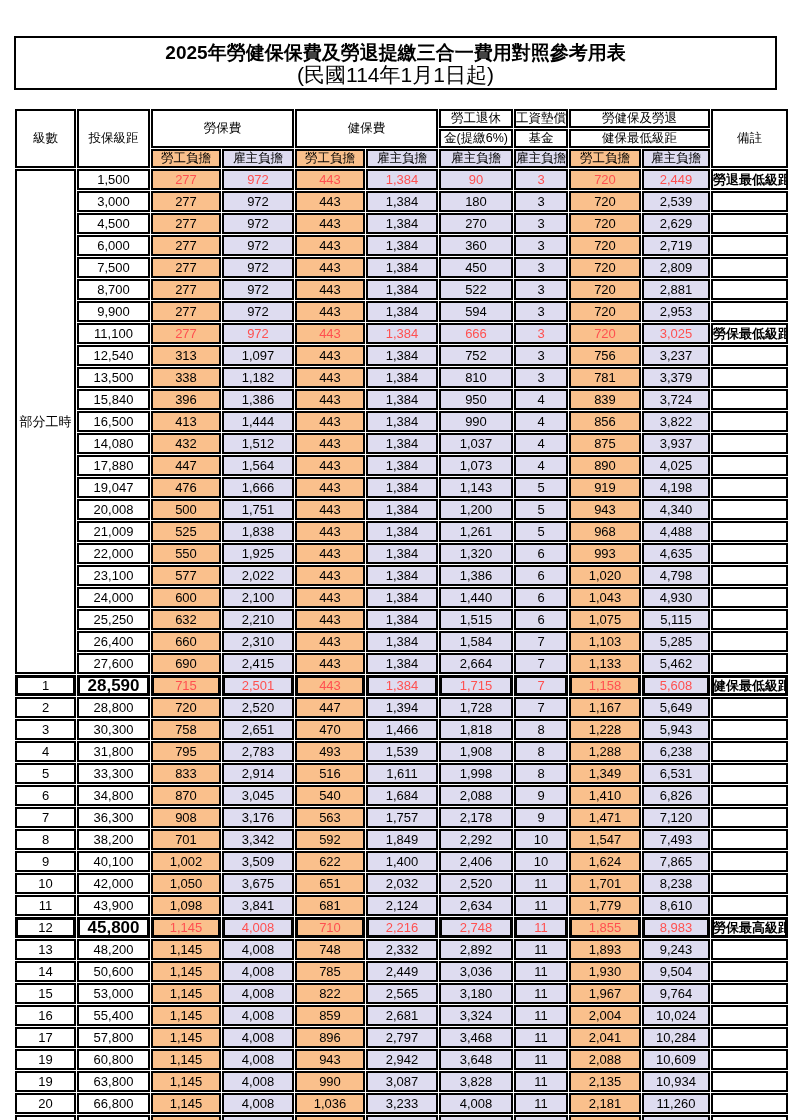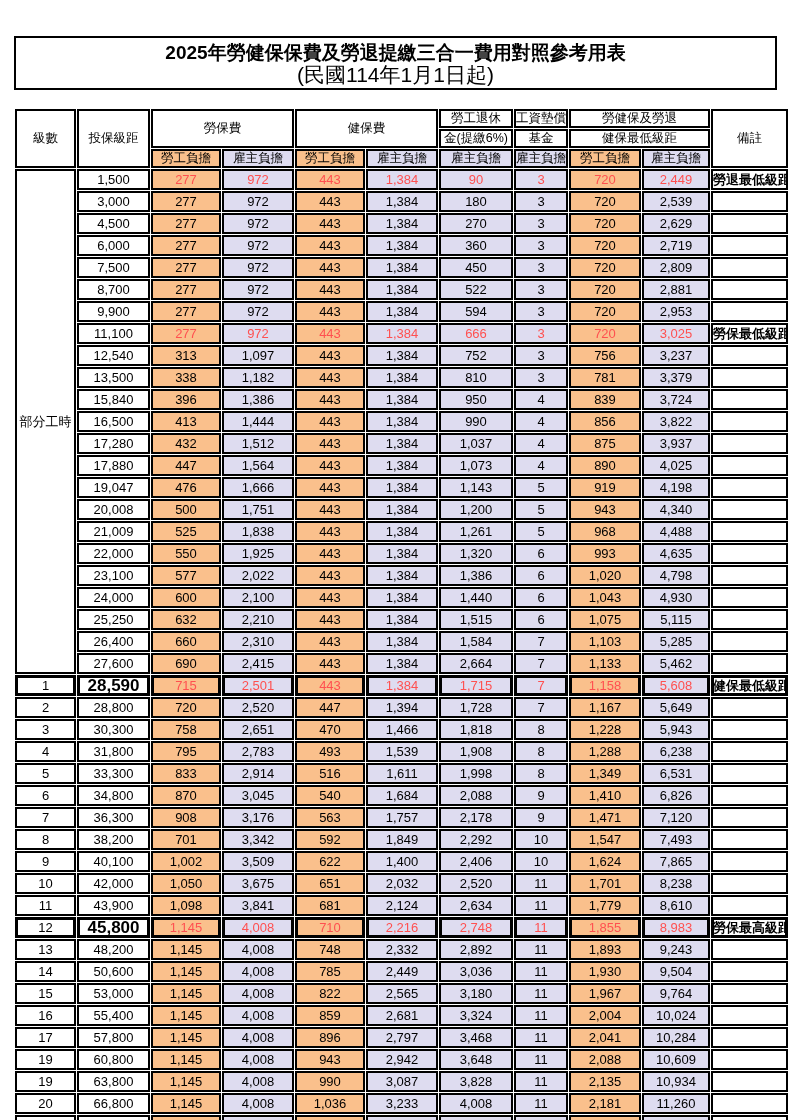--- a/index.html
+++ b/index.html
@@ -257,21 +257,21 @@
           <td class="val bg-er">1,444</td>
           <td class="val bg-emp">443</td>
           <td class="val bg-er">1,384</td>
           <td class="val bg-er">990</td>
           <td class="val bg-er">4</td>
           <td class="val bg-emp">856</td>
           <td class="val bg-er">3,822</td>
           <td class="cell-remark"></td>
         </tr>
         <tr>
-          <td class="cell-bracket">17,280</td>
+          <td class="cell-bracket">14,080</td>
           <td class="val bg-emp">432</td>
           <td class="val bg-er">1,512</td>
           <td class="val bg-emp">443</td>
           <td class="val bg-er">1,384</td>
           <td class="val bg-er">1,037</td>
           <td class="val bg-er">4</td>
           <td class="val bg-emp">875</td>
           <td class="val bg-er">3,937</td>
           <td class="cell-remark"></td>
         </tr>

